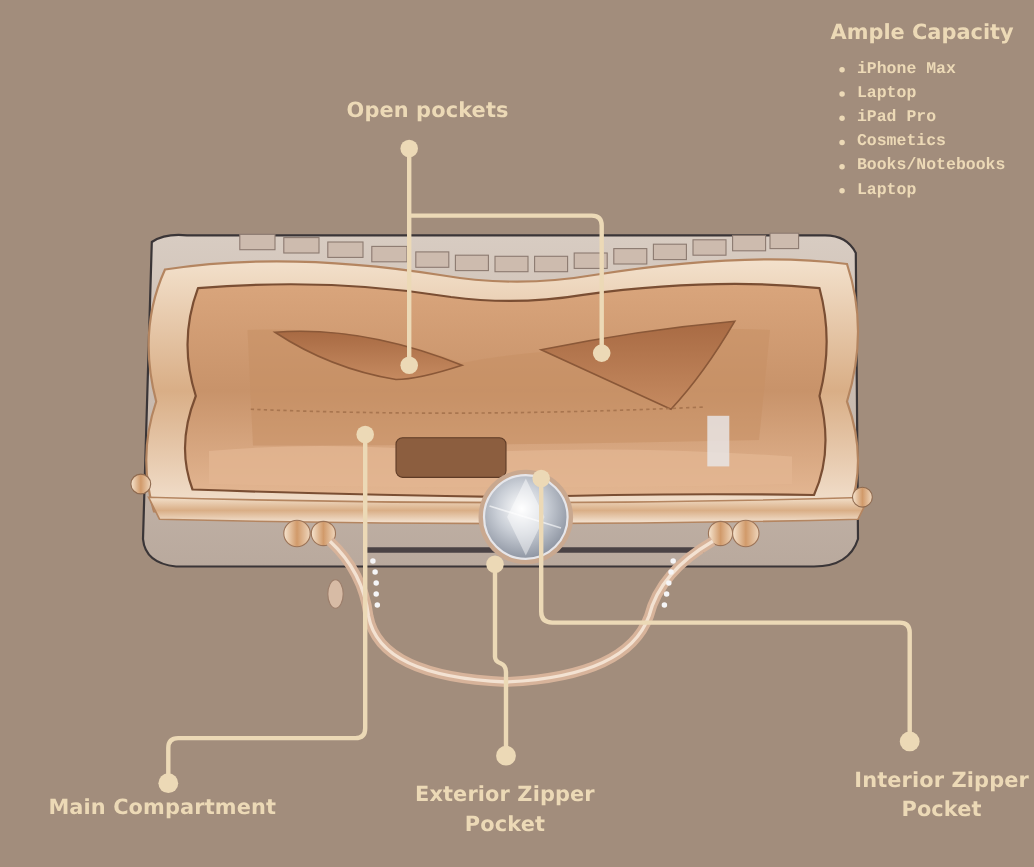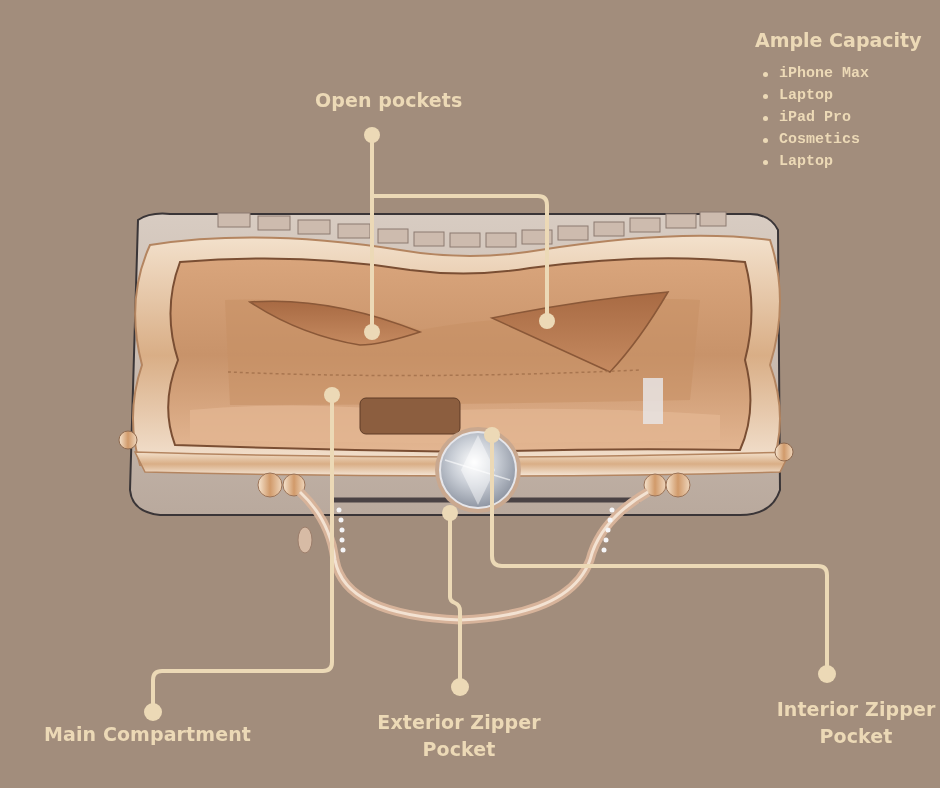--- a/index.html
+++ b/index.html
@@ -14,21 +14,21 @@
     position: absolute;
     color: #ECD9B6;
     font-weight: bold;
     font-size: 19px;
     letter-spacing: 0.1px;
     white-space: nowrap;
     line-height: 27px;
   }
   .label.center { text-align: center; transform: translateX(-50%); }
   .capacity {
-    position: absolute; left: 755px; top: 27px;
+    position: absolute; left: 755px; top: 16px;
     color: #ECD9B6; font-weight: bold;
   }
   .capacity h2 {
     margin: 0; font-size: 19px; line-height: 26px; white-space: nowrap;
   }
   .capacity ul {
     margin: 10px 0 0 0; padding: 0 0 0 24px; list-style: none;
   }
   .capacity li {
     font-size: 15px; line-height: 22px; position: relative; white-space: nowrap; font-family: Liberation Mono, monospace;
@@ -186,16 +186,17 @@
     <div>Pocket</div>
   </div>
 
   <div class="capacity">
     <h2>Ample Capacity</h2>
     <ul>
       <li>iPhone Max</li>
       <li>Laptop</li>
       <li>iPad Pro</li>
       <li>Cosmetics</li>
+      <li>Books/Notebooks</li>
       <li>Laptop</li>
     </ul>
   </div>
 </div>
 
 </body></html>

